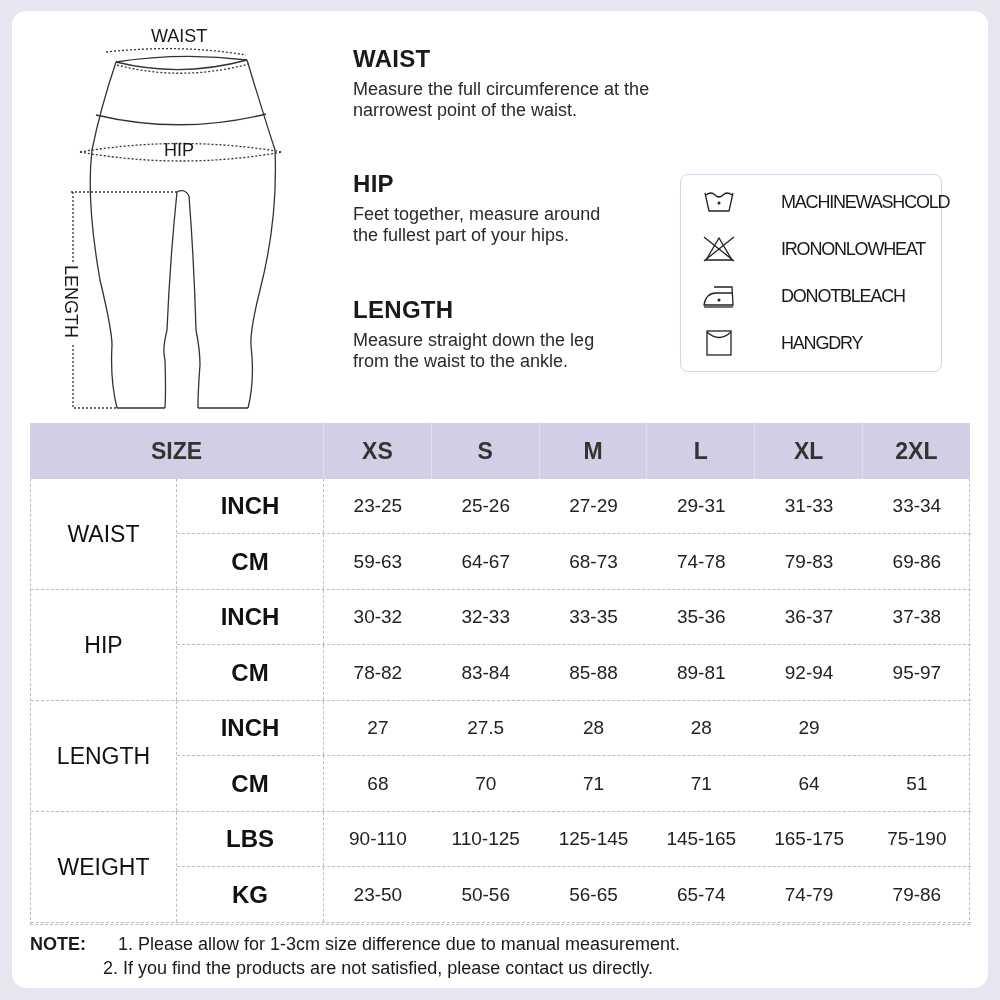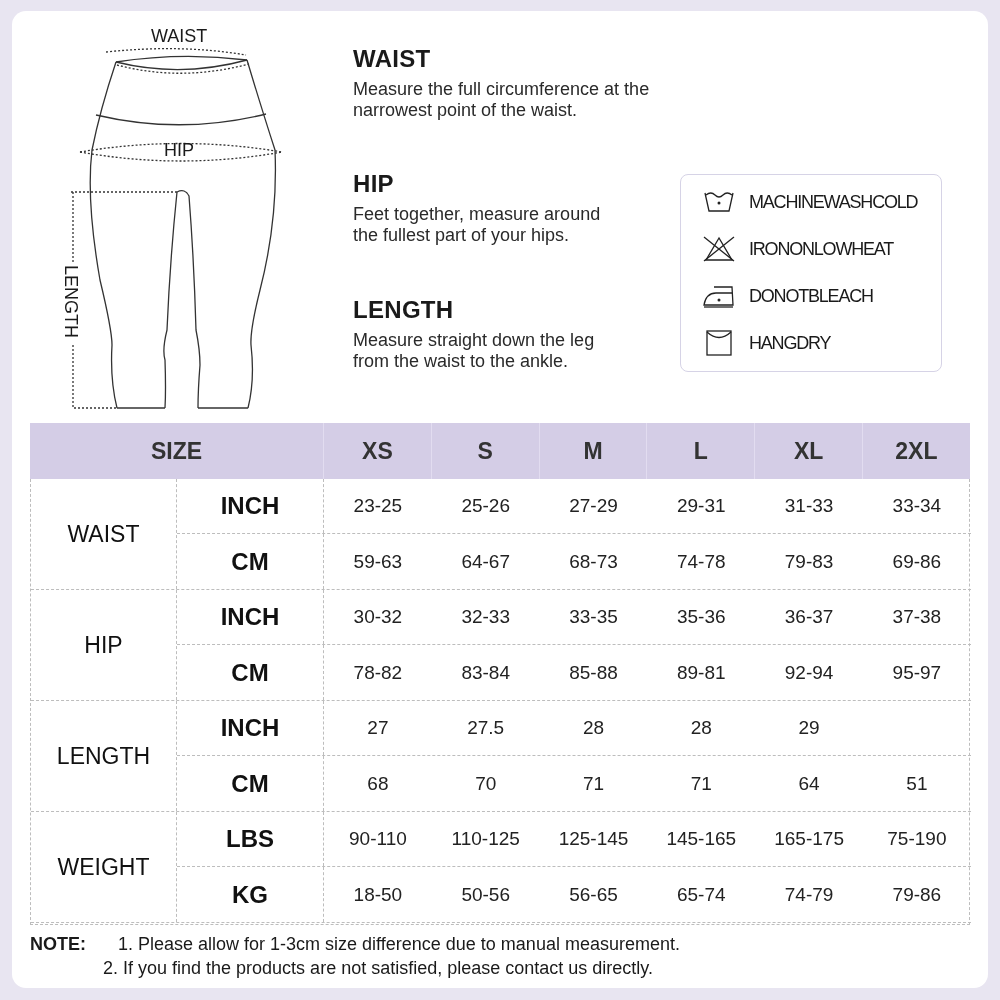--- a/index.html
+++ b/index.html
@@ -25,21 +25,21 @@
   .guide h2 { margin:0; font-size:24px; font-weight:bold; letter-spacing:0.3px; }
   .guide p { margin:6px 0 0 0; font-size:18px; line-height:21px; color:#2a2a2a; }
   .g-waist { top:45px; }
   .g-hip { top:170px; }
   .g-length { top:296px; }
 
   .care {
     position:absolute; left:680px; top:174px; width:260px; height:196px;
     border:1.5px solid #d6d3e6; border-radius:8px; background:#fff;
   }
-  .care-item { position:absolute; left:20px; height:30px; display:flex; align-items:center; }
+  .care-item { position:absolute; left:20px; height:30px; display:flex; align-items:center;gap:32px; }
   .care-item .ic { width:36px; height:30px; display:flex; align-items:center; justify-content:center; }
   .care-item .lbl { margin-left:12px; font-size:18px; letter-spacing:-1.2px; color:#1a1a1a; }
 
   .table {
     position:absolute; left:30px; top:423px; width:940px; height:502px;
   }
   .thead {
     position:absolute; left:0; top:0; width:940px; height:56px; background:#d4cde6;
     display:flex;
   }
@@ -255,21 +255,21 @@
           <div class="unit">LBS</div>
           <div class="v">90-110</div>
           <div class="v">110-125</div>
           <div class="v">125-145</div>
           <div class="v">145-165</div>
           <div class="v">165-175</div>
           <div class="v">75-190</div>
         </div>
         <div class="row r1">
           <div class="unit">KG</div>
-          <div class="v">18-50</div>
+          <div class="v">23-50</div>
           <div class="v">50-56</div>
           <div class="v">56-65</div>
           <div class="v">65-74</div>
           <div class="v">74-79</div>
           <div class="v">79-86</div>
         </div>
       </div>
 
     </div>
   </div>

